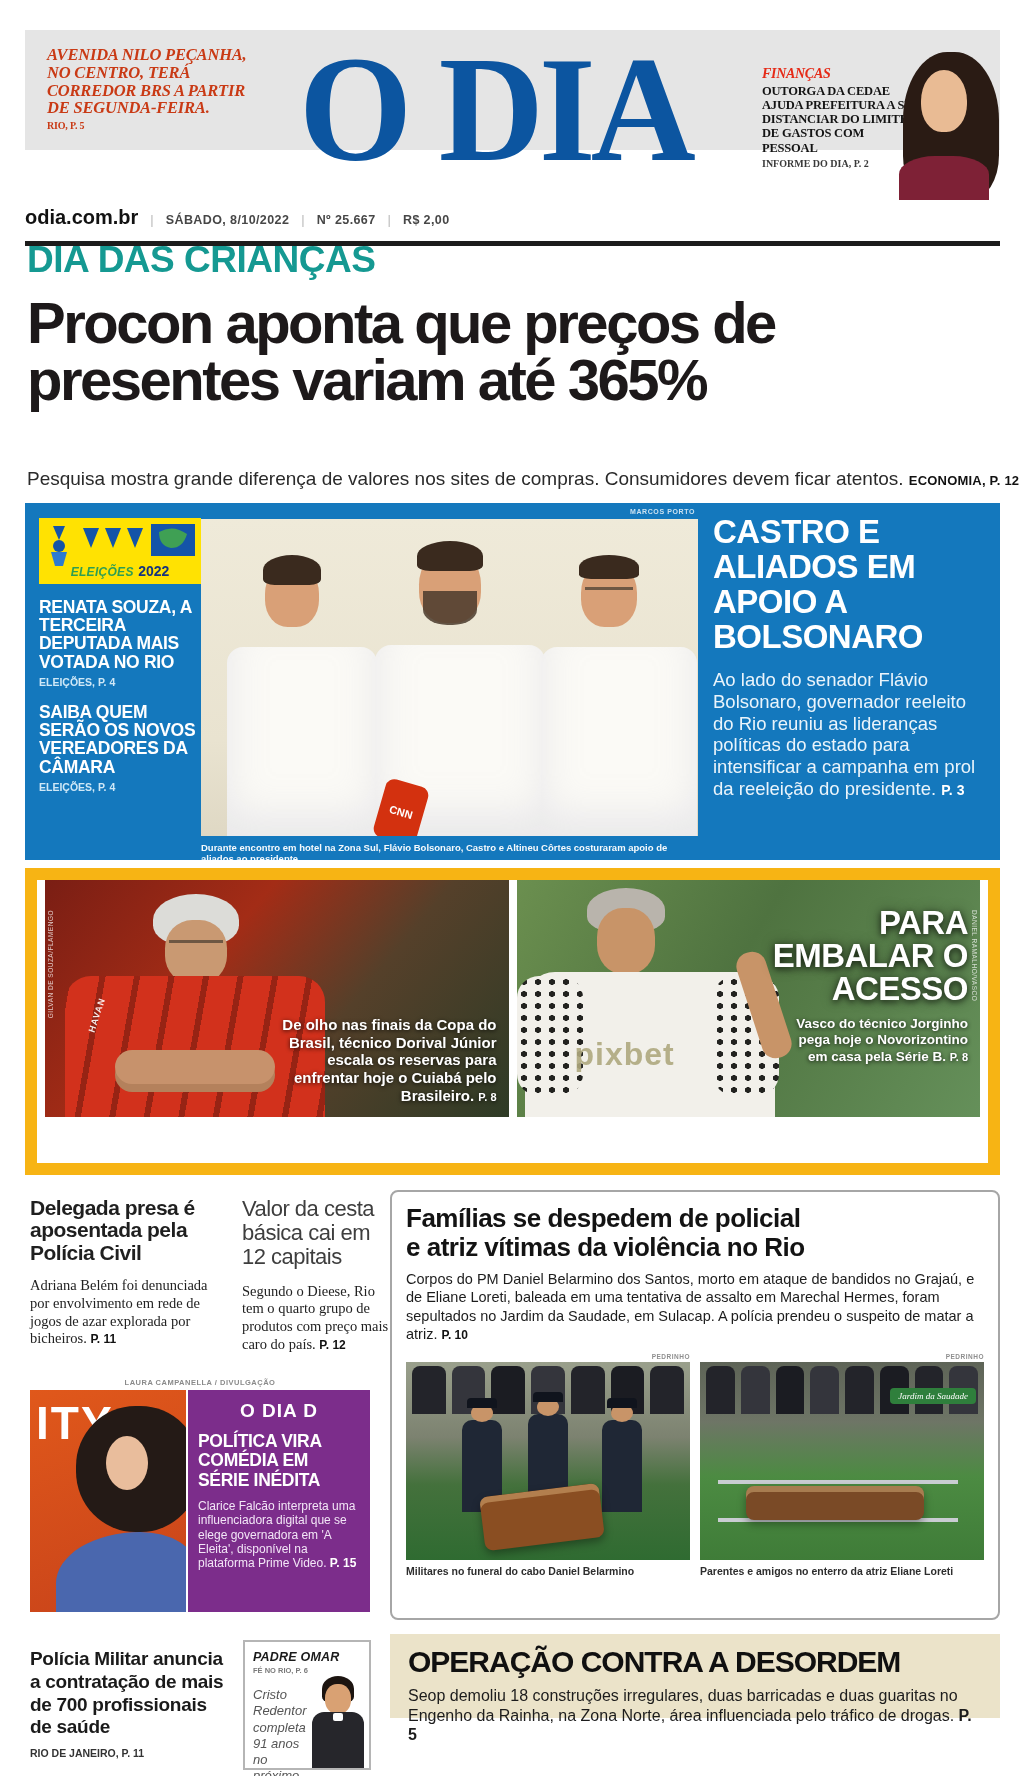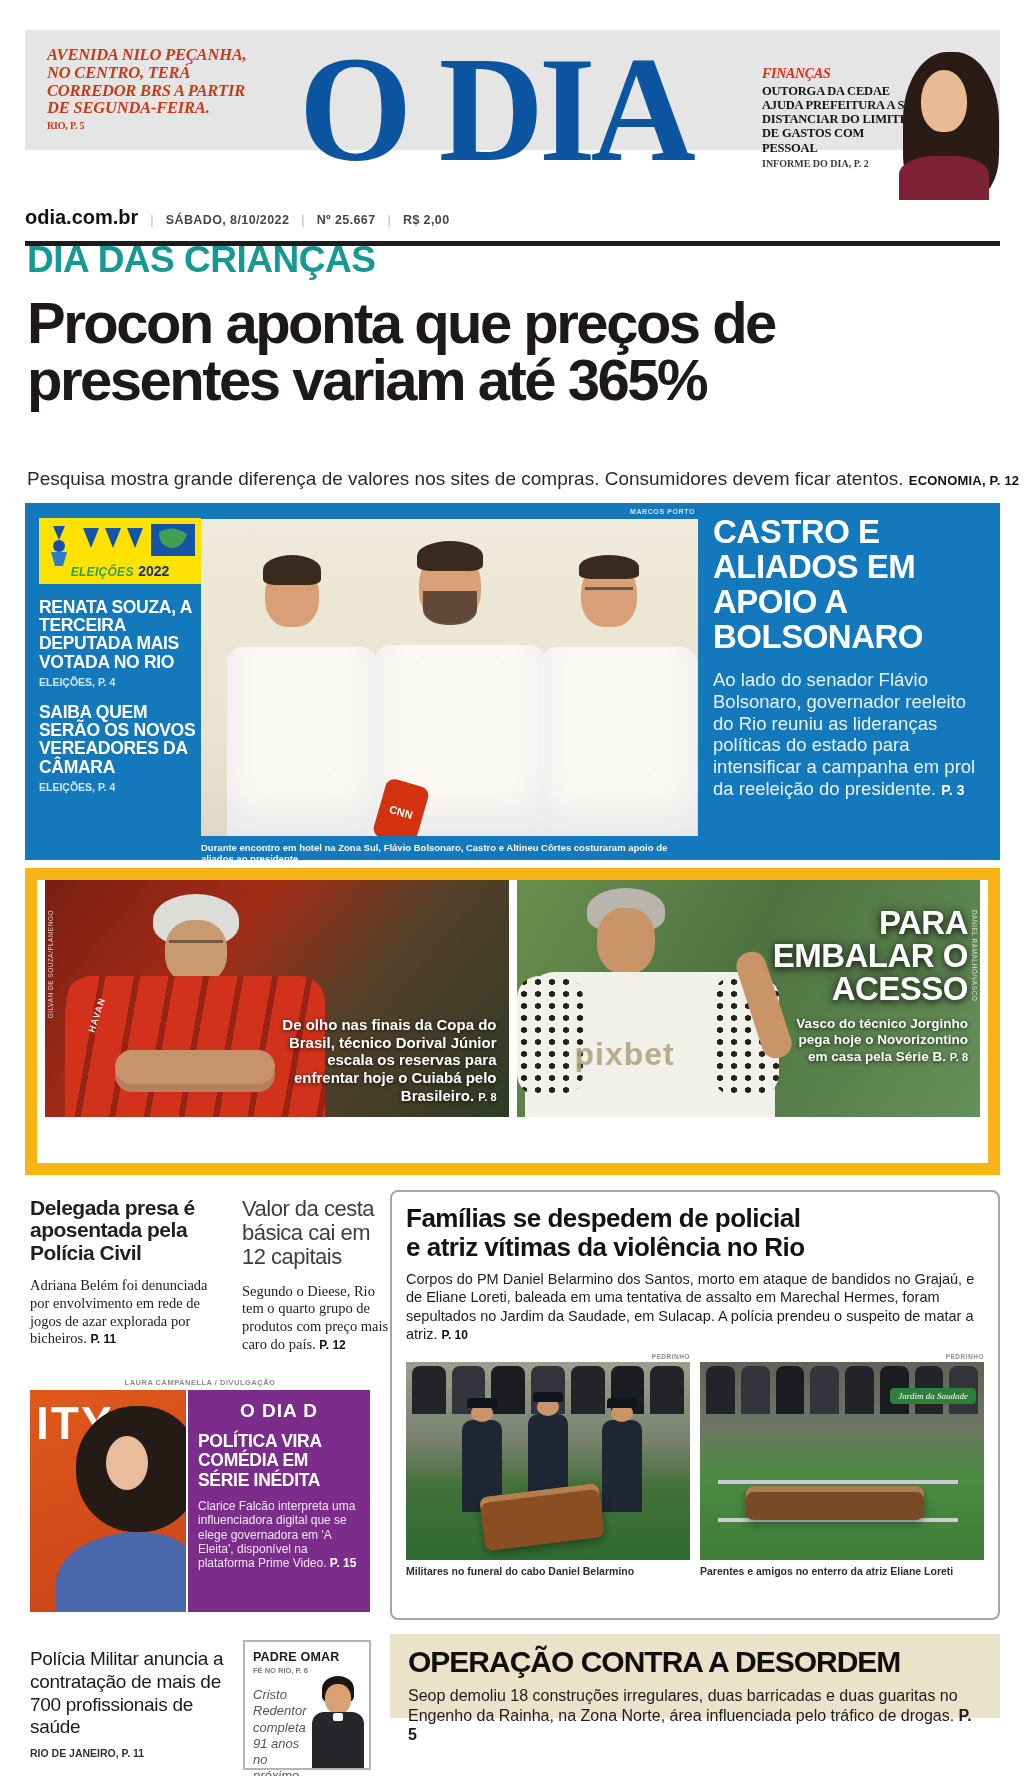--- a/index.html
+++ b/index.html
@@ -141,24 +141,24 @@
   .ity-hair { position:absolute; right:-14px; top:16px; width:124px; height:126px; background:#241A16; border-radius:48%; }
   .ity-face { position:absolute; right:38px; top:46px; width:42px; height:54px; background:#E9BD9C; border-radius:50%; }
   .ity-sweater { position:absolute; right:-10px; bottom:-6px; width:140px; height:86px; background:#4A67AE; border-radius:60% 40% 0 0; }
   .odiad { position:absolute; left:188px; top:1390px; width:182px; height:222px; background:#7C2D8B; padding:10px; color:#fff; overflow:hidden; }
   .odiad-title { text-align:center; font-size:19px; font-weight:bold; letter-spacing:1px; }
   .odiad-h { margin-top:10px; font-size:17.5px; font-weight:bold; line-height:1.1; letter-spacing:-0.3px; }
   .odiad-body { margin-top:9px; font-size:12px; line-height:1.2; color:#F3E6F7; }
   .odiad-ref { font-weight:bold; color:#fff; }
   
   .art-policia { position:absolute; left:30px; top:1648px; width:200px; }
-  .art-policia h2 { font-size:19px; font-weight:normal; line-height:1.2; letter-spacing:-0.3px; color:#1A1A1A; }
+  .art-policia h2 { font-size:19px; font-weight:bold; line-height:1.2; letter-spacing:-0.3px; color:#1A1A1A; }
   .art-policia .ref { font-size:10.5px; font-weight:bold; color:#333; margin-top:8px; }
   .padre { position:absolute; left:243px; top:1640px; width:128px; height:130px; border:2px solid #B5B5B5; padding:8px; background:#fff; }
-  .padre-title { font-size:12.5px; font-weight:bold; color:#1A1A1A; letter-spacing:.2px; }
+  .padre-title { font-size:12.5px; font-weight:bold; color:#1A1A1A; letter-spacing:.2px;font-style:italic; }
   .padre-ref { font-size:7.5px; font-weight:bold; color:#7A7A7A; margin-top:2px; }
   .padre-body { margin-top:12px; width:62px; font-size:13px; line-height:1.25; color:#555;font-style:italic; }
   .padre-photo { position:absolute; right:5px; bottom:0; width:52px; height:92px; overflow:hidden; }
   .pp-hair { position:absolute; left:10px; top:0; width:32px; height:26px; background:#1C1410; border-radius:50% 50% 20% 20%; }
   .pp-face { position:absolute; left:13px; top:8px; width:26px; height:30px; background:#D9A173; border-radius:46%; }
   .pp-suit { position:absolute; left:0; top:36px; width:52px; height:56px; background:#26262B; border-radius:12px 12px 0 0; }
   .pp-collar { position:absolute; left:21px; top:37px; width:10px; height:8px; background:#fff; border-radius:2px; }
   .operacao { position:absolute; left:390px; top:1634px; width:610px; height:84px; background:#EBE3C9; padding:11px 18px; }
   .operacao-h { font-size:30px; font-weight:bold; color:#101010; letter-spacing:-1px; }
   .operacao-body { margin-top:7px; font-size:16px; line-height:1.22; color:#1C1C1C; }

